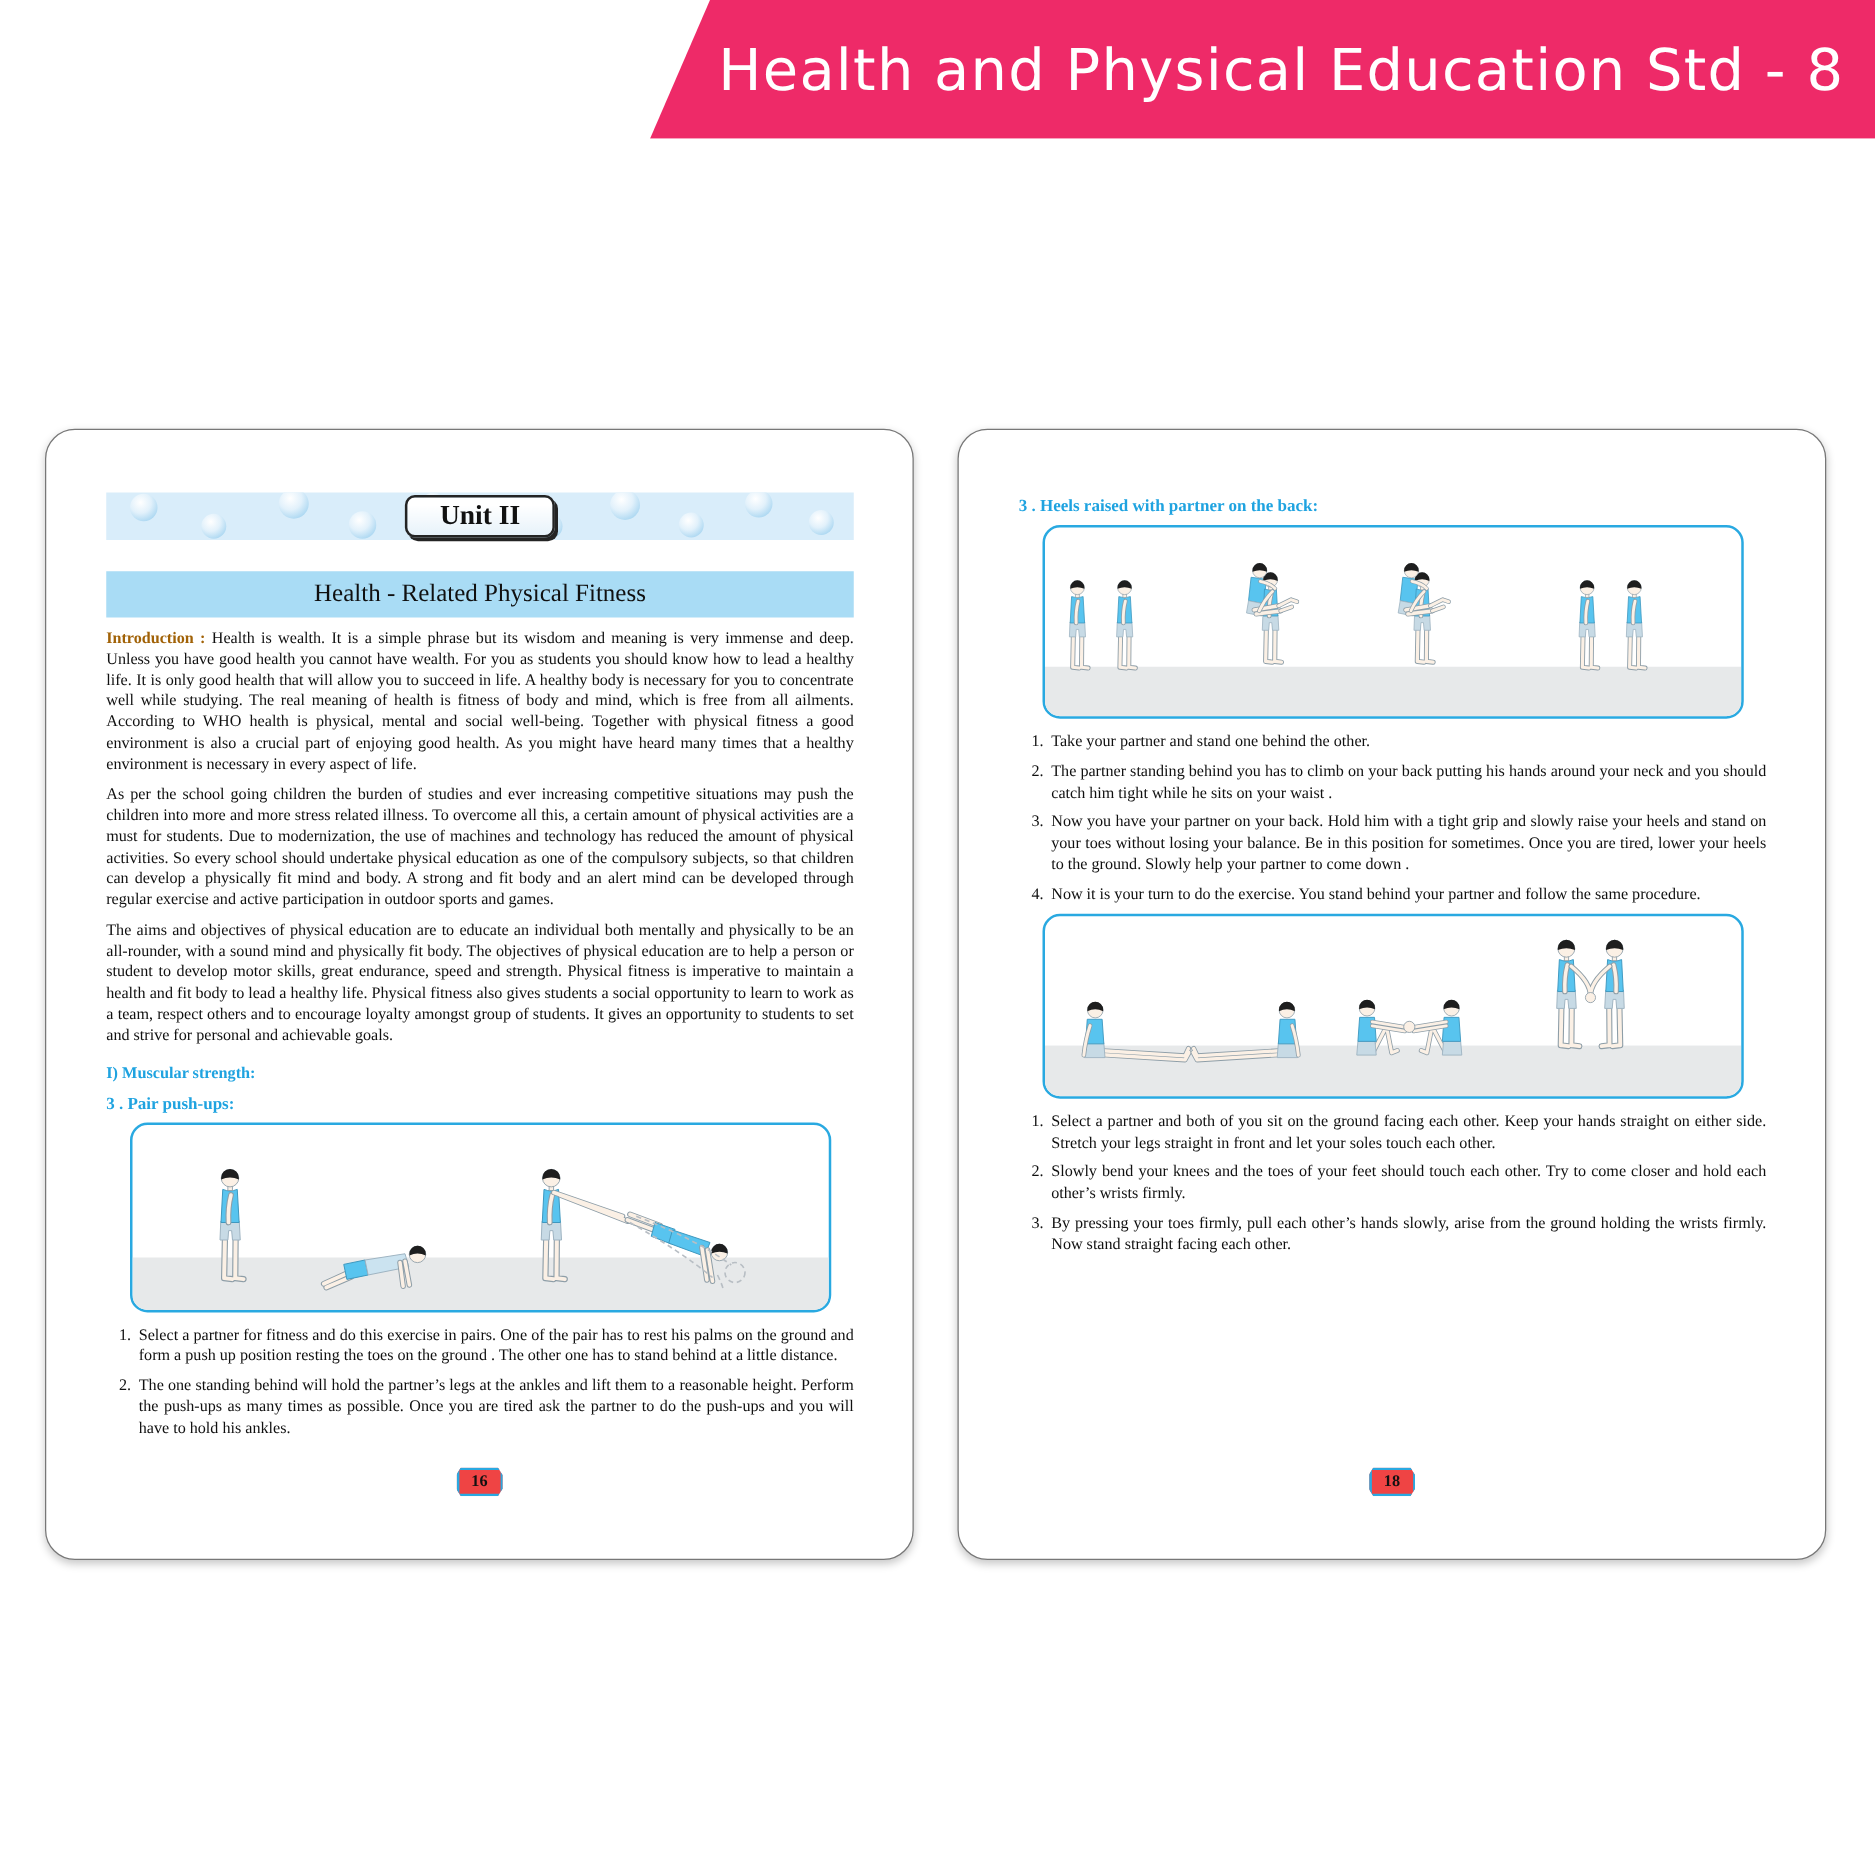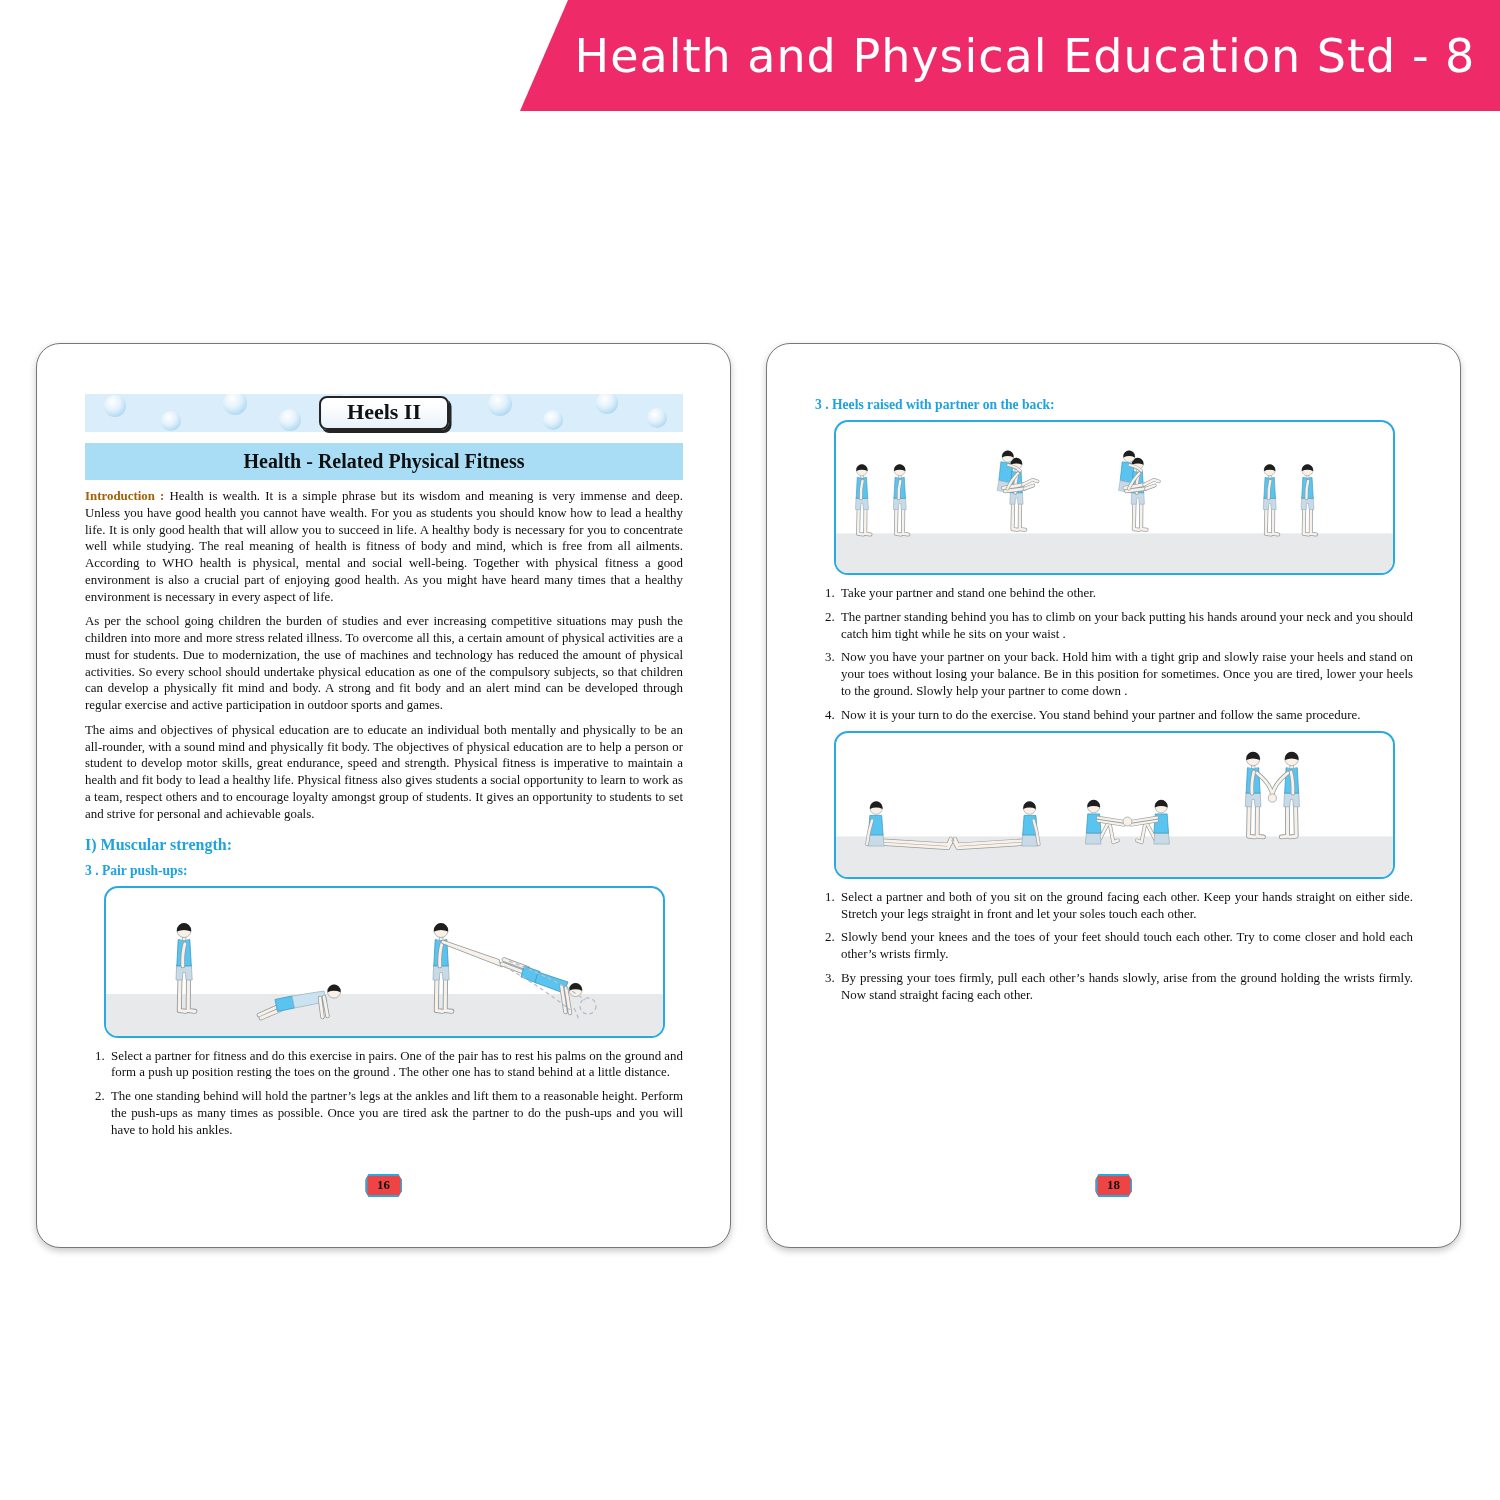--- a/index.html
+++ b/index.html
@@ -33,28 +33,28 @@
   .bubble-band svg{position:absolute;left:0;top:0;display:block;}
   .unit-box{
     position:absolute; left:50%; top:2px; transform:translateX(-50%);
     border:2px solid #242424; border-radius:8px;
     background:linear-gradient(180deg,#ffffff 20%,#e7f2fa);
     box-shadow:2.5px 3px 0 #242424;
     padding:1px 26px 3px; font-weight:bold; font-size:22px; color:#111;
     white-space:nowrap; z-index:3;
   }
   .title-band{
-    margin-top:11px; height:37px; background:#A9DCF5;
+    margin-top:25px; height:37px; background:#A9DCF5;
     display:flex; align-items:center; justify-content:center;
-    font-weight:bold; font-size:20px; color:#101010;
+    font-weight:normal; font-size:20px; color:#101010;
   }
   
   .para{font-size:12.9px; line-height:1.3; text-align:justify; color:#101010; margin:8px 0 0;}
   .blue-label{color:#a16207; font-weight:bold;}
-  .sec-heading{color:#1FA3E0; font-weight:bold; font-size:16px; margin:13px 0 0;}
+  .sec-heading{color:#1FA3E0; font-weight:bold; font-size:13px; margin:13px 0 0;}
   .ex-heading{color:#1FA3E0; font-weight:bold; font-size:13.6px; margin:0 0 0;}
   .steps{margin:7px 0 0; padding-left:23px;}
   .steps li{font-size:12.9px; line-height:1.3; text-align:justify; color:#101010; padding-left:3px; margin-bottom:7px;}
   
   .illus{
     width:557px; margin:7px auto 10px; border:2px solid #29A9E1;
     border-radius:14px; overflow:hidden; background:#fff;
   }
   .illus svg{display:block; width:100%; height:auto;}
   
@@ -182,21 +182,21 @@
           <circle cx="86" cy="27" r="10" fill="url(#bubgrad)"></circle>
         <circle cx="150" cy="9" r="12" fill="url(#bubgrad)"></circle>
           <circle cx="205" cy="26" r="11" fill="url(#bubgrad)"></circle>
         <circle cx="262" cy="10" r="10" fill="url(#bubgrad)"></circle>
           <circle cx="355" cy="27" r="10" fill="url(#bubgrad)"></circle>
         <circle cx="415" cy="10" r="12" fill="url(#bubgrad)"></circle>
           <circle cx="468" cy="26" r="10" fill="url(#bubgrad)"></circle>
         <circle cx="522" cy="9" r="11" fill="url(#bubgrad)"></circle>
           <circle cx="572" cy="24" r="10" fill="url(#bubgrad)"></circle>
       </svg>
-      <div class="unit-box">Heels II</div>
+      <div class="unit-box">Unit II</div>
     </div>
 
     <div class="title-band">Health - Related Physical Fitness</div>
 
     <p class="para"><span class="blue-label">Introduction :</span> <span>Health is wealth. It is a simple phrase but its wisdom and meaning is very immense and deep. Unless you have good health you cannot have wealth. For you as students you should know how to lead a healthy life. It is only good health that will allow you to succeed in life. A healthy body is necessary for you to concentrate well while studying. The real meaning of health is fitness of body and mind, which is free from all ailments. According to WHO health is physical, mental and social well-being. Together with physical fitness a good environment is also a crucial part of enjoying good health. As you might have heard many times that a healthy environment is necessary in every aspect of life.</span></p>
     <p class="para">As per the school going children the burden of studies and ever increasing competitive situations may push the children into more and more stress related illness. To overcome all this, a certain amount of physical activities are a must for students. Due to modernization, the use of machines and technology has reduced the amount of physical activities. So every school should undertake physical education as one of the compulsory subjects, so that children can develop a physically fit mind and body. A strong and fit body and an alert mind can be developed through regular exercise and active participation in outdoor sports and games.</p>
     <p class="para">The aims and objectives of physical education are to educate an individual both mentally and physically to be an all-rounder, with a sound mind and physically fit body. The objectives of physical education are to help a person or student to develop motor skills, great endurance, speed and strength. Physical fitness is imperative to maintain a health and fit body to lead a healthy life. Physical fitness also gives students a social opportunity to learn to work as a team, respect others and to encourage loyalty amongst group of students. It gives an opportunity to students to set and strive for personal and achievable goals.</p>
 
     <div class="sec-heading">I) Muscular strength:</div>
     <div class="ex-heading" style="margin-top:9px;">3 . Pair push-ups:</div>

